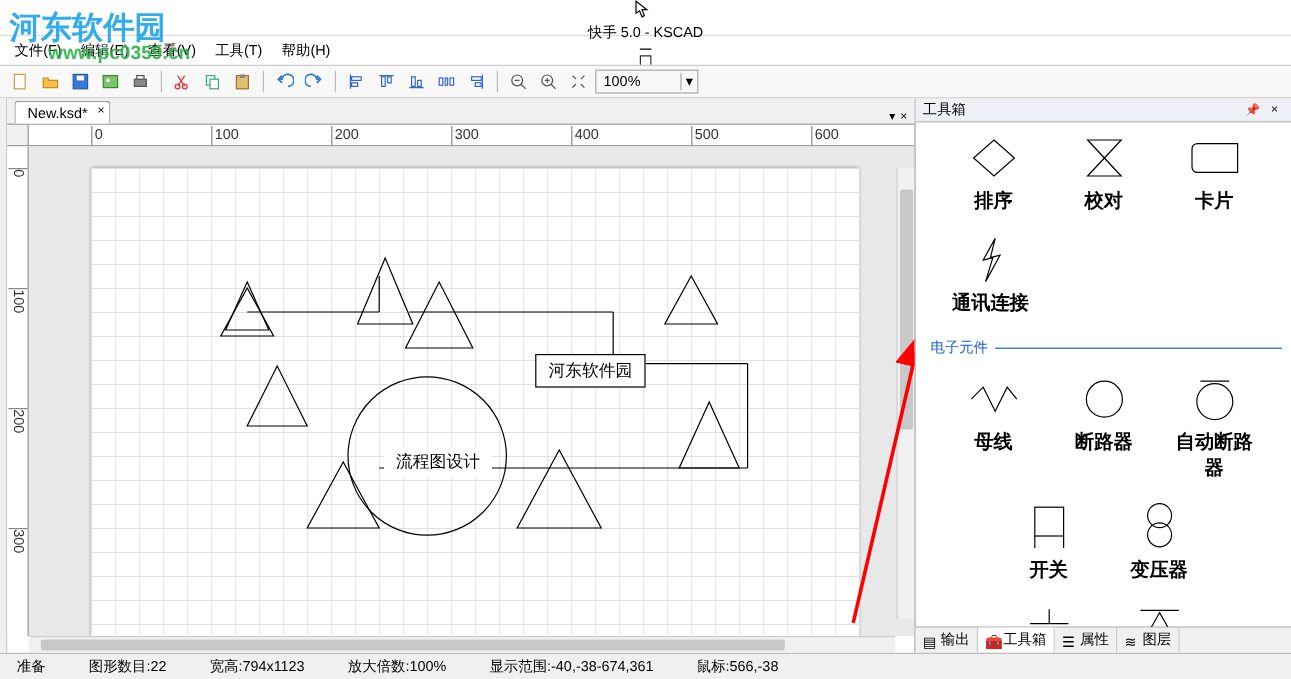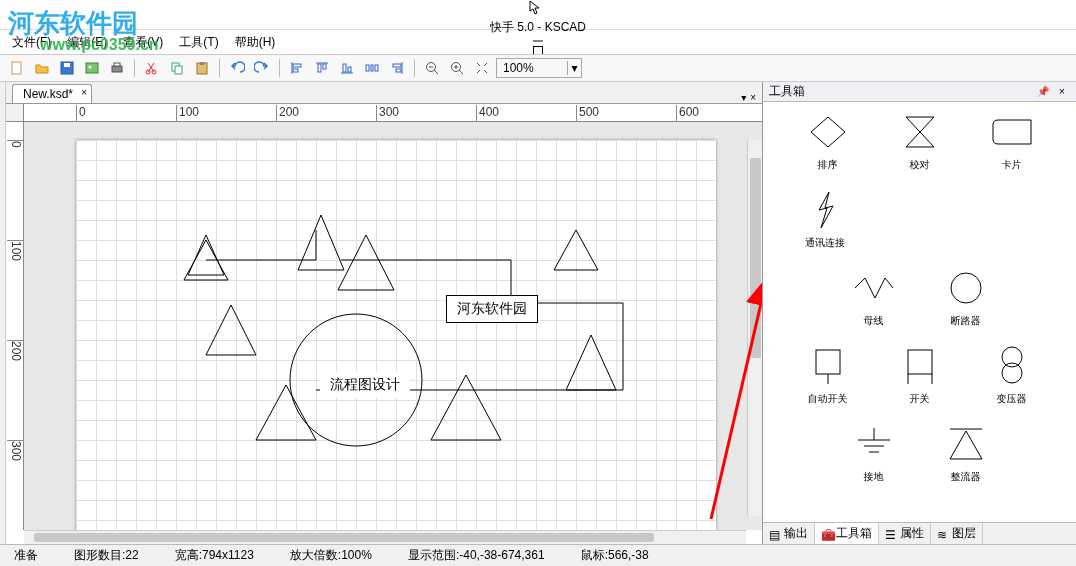--- a/index.html
+++ b/index.html
@@ -50,21 +50,21 @@
 .scroll-h .thumb { position: absolute; left: 10px; top: 2px; bottom: 2px; width: 620px; background: #c8c8c8; border-radius: 2px; }
 
 .right-panel { width: 314px; display: flex; flex-direction: column; border-left: 1px solid #999; }
 .panel-header { height: 20px; background: #eef0f5; border-bottom: 1px solid #bbb; display: flex; align-items: center; padding: 0 6px; font-size: 12px; }
 .panel-header .title { flex: 1; }
 .panel-header .pbtn { width: 16px; text-align: center; cursor: pointer; margin-left: 2px; font-size: 10px; }
 .panel-body { flex: 1; overflow-y: auto; padding: 10px 8px; }
 .shape-row { display: flex; gap: 20px; justify-content: center; margin-bottom: 18px; }
 .shape-cell { width: 72px; text-align: center; cursor: pointer; }
 .shape-cell .icon { width: 56px; height: 40px; margin: 0 auto 6px; display: flex; align-items: center; justify-content: center; }
-.shape-cell .lbl { font-size: 10px; }
+.shape-cell .lbl { font-size: 16px; font-weight: bold; }
 .section-head { color: #1a5fcc; font-size: 12px; margin: 6px 0 14px 4px; display: flex; align-items: center; gap: 6px; }
 .section-head::after { content: ""; flex: 1; height: 1px; background: #1a5fcc; }
 .panel-tabs { height: 22px; border-top: 1px solid #bbb; display: flex; align-items: center; background: #f0f0f0; }
 .panel-tabs .ptab { padding: 2px 6px; display: flex; align-items: center; gap: 3px; cursor: pointer; border-right: 1px solid #ccc; }
 .panel-tabs .ptab.active { background: #fff; }
 .panel-tabs .ptab .ico { width: 12px; height: 12px; }
 
 .statusbar { height: 22px; background: #f0f0f0; border-top: 1px solid #bbb; display: flex; align-items: center; padding: 0 6px; gap: 20px; font-size: 12px; }
 .statusbar .cell { padding: 0 8px; }
 
@@ -356,50 +356,51 @@
         <div class="shape-cell">
           <div class="icon">
               <svg width="24" height="40">
                 <path d="M16 2 L6 20 L14 18 L8 38 L20 16 L12 18 Z" fill="none" stroke="#000"></path>
               </svg>
             </div>
           <div class="lbl">通讯连接</div>
         </div>
       </div>
 
+      <div class="section-head">电子元件</div>
 
       <div class="shape-row">
         <div class="shape-cell">
           <div class="icon">
               <svg width="44" height="30">
                 <path d="M3 15 L13 5 L23 25 L33 5 L41 15" fill="none" stroke="#000"></path>
               </svg>
             </div>
           <div class="lbl">母线</div>
         </div>
         <div class="shape-cell">
           <div class="icon">
               <svg width="36" height="36">
                 <circle cx="18" cy="18" r="15" fill="none" stroke="#000"></circle>
               </svg>
             </div>
           <div class="lbl">断路器</div>
         </div>
+        <div class="shape-cell">
+          <div class="icon">
+              <svg width="36" height="40">
+                <line x1="6" y1="5" x2="30" y2="5" stroke="#000"></line>
+                <circle cx="18" cy="22" r="15" fill="none" stroke="#000"></circle>
+              </svg>
+            </div>
+          <div class="lbl">自动断路器</div>
+        </div>
       </div>
 
       <div class="shape-row">
-        <div class="shape-cell">
-          <div class="icon">
-              <svg width="36" height="40">
-                <rect x="6" y="4" width="24" height="24" fill="none" stroke="#000"></rect>
-                <line x1="18" y1="28" x2="18" y2="38" stroke="#000"></line>
-              </svg>
-            </div>
-          <div class="lbl">自动开关</div>
-        </div>
         <div class="shape-cell">
           <div class="icon">
               <svg width="36" height="40">
                 <rect x="6" y="4" width="24" height="24" fill="none" stroke="#000"></rect>
                 <line x1="6" y1="28" x2="6" y2="38" stroke="#000"></line>
                 <line x1="30" y1="28" x2="30" y2="38" stroke="#000"></line>
               </svg>
             </div>
           <div class="lbl">开关</div>
         </div>

